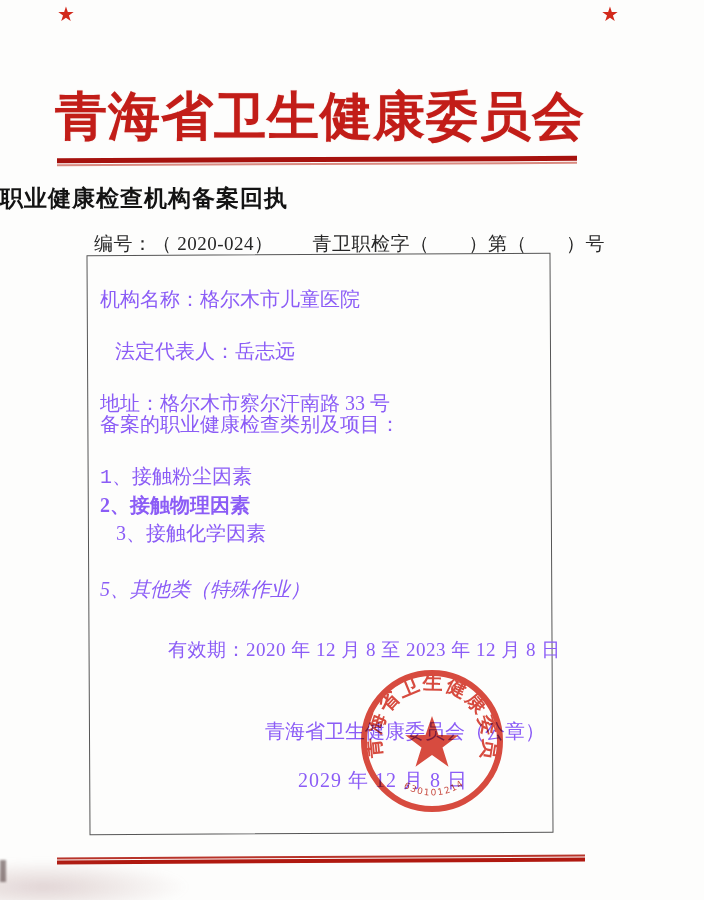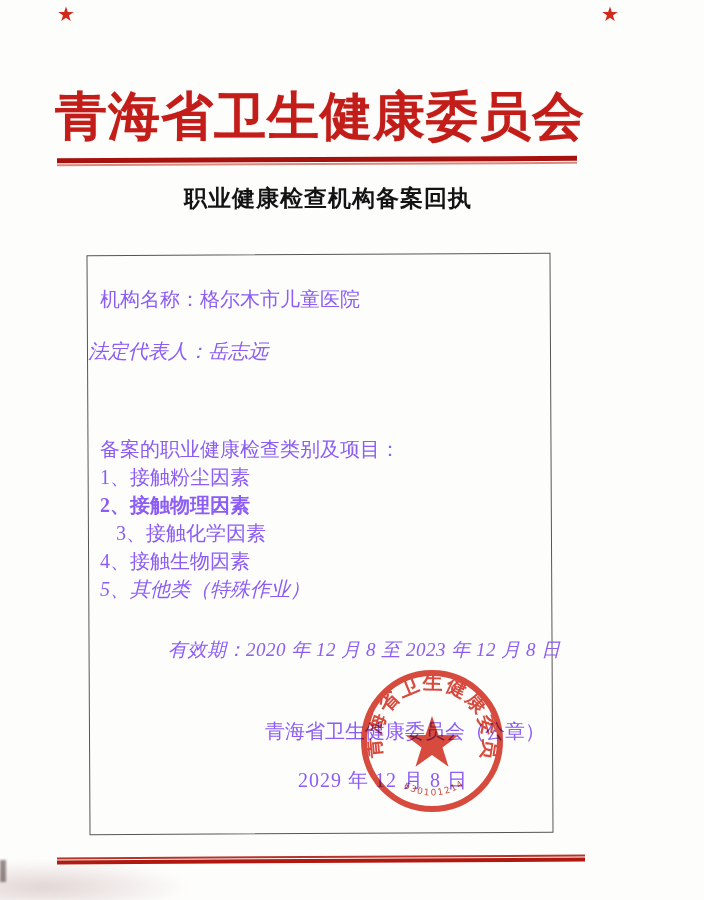--- a/index.html
+++ b/index.html
@@ -18,42 +18,42 @@
   .org-title {
     position:absolute; left:40px; top:88px; width:560px;
     text-align:center; font-size:52px; font-weight:bold;
     color:#c21d18; letter-spacing:1px; white-space:nowrap; line-height:1.1;
     text-shadow:0 0 1px rgba(194,29,24,.4);
   }
   .head-rule { position:absolute; left:57px; top:157px; width:520px; transform:rotate(-0.25deg); }
   .head-rule .thick { height:5px; background:#a6120e; }
   .head-rule .thin  { margin-top:1px; height:2px; background:#d98a80; }
   .doc-title {
-    position:absolute; left:0; top:183px; width:656px; text-align:center;
+    position:absolute; left:0; top:183px; width:656px; 
     font-size:23px; font-weight:bold; color:#131313; letter-spacing:1px; white-space:nowrap;
   }
   .serial {
     position:absolute; left:94px; top:231px; font-size:19px; color:#262626;
     white-space:nowrap; letter-spacing:0.5px;
   }
   .form-box {
     position:absolute; left:88px; top:254px; width:462px; height:578px;
     border:1px solid #565656; transform:rotate(-0.3deg);
   }
   .line { position:absolute; font-size:20px; color:#8b5cf6; white-space:nowrap; line-height:1.15; }
   .l-orgname   { left:100px; top:288px; }
-  .l-legalrep  { left:88px; top:340px;font-style:italic; }
+  .l-legalrep  { left:115px; top:340px; }
   .l-address   { left:100px; top:392px; }
-  .l-cathead   { left:100px; top:438px; }
-  .l-cat0      { left:100px; top:466px; }
+  .l-cathead   { left:100px; top:414px;font-family:Liberation Mono, monospace; }
+  .l-cat0      { left:100px; top:466px;font-family:Liberation Mono, monospace; }
   .l-cat1      { left:100px; top:494px;font-weight:bold; }
   .l-cat2      { left:116px; top:522px; }
   .l-cat3      { left:100px; top:550px; }
   .l-cat4      { left:100px; top:578px;font-style:italic; }
-  .l-validity  { left:168px; top:639px; font-size:19px; letter-spacing:0.5px;font-style:italic; }
+  .l-validity  { left:168px; top:639px; font-size:19px; letter-spacing:0.5px; }
   .l-issuer    { left:265px; top:720px; }
   .l-issuedate { left:298px; top:769px; letter-spacing:1px; }
   .seal {
     position:absolute; left:352px; top:661px; width:160px; height:160px;
     mix-blend-mode:multiply; opacity:0.9; z-index:5;
   }
   .bottom-rule { position:absolute; left:57px; top:856px; width:528px; transform:rotate(-0.3deg); }
   .bottom-rule .thin  { height:2px; background:#b8342a; }
   .bottom-rule .thick { margin-top:1px; height:4px; background:#b01910; }
   .smudge {
@@ -76,37 +76,40 @@
 
   <div class="org-title">青海省卫生健康委员会</div>
 
   <div class="head-rule">
     <div class="thick"></div>
     <div class="thin"></div>
   </div>
 
   <div class="doc-title">职业健康检查机构备案回执</div>
 
+  <div class="serial">编号：（ 2020-024）　　青卫职检字（　　）第（　　）号</div>
 
   <div class="form-box"></div>
 
   <div class="line l-orgname">
     <span>机构名称：</span><span>格尔木市儿童医院</span>
   </div>
 
   <div class="line l-legalrep">
     <span>法定代表人：</span><span>岳志远</span>
   </div>
 
+  <div class="line l-address">
+    <span>地址：</span><span>格尔木市察尔汗南路 33 号</span>
+  </div>
 
   <div class="line l-cathead">备案的职业健康检查类别及项目：</div>
   <div class="line l-cat0">1、接触粉尘因素</div>
   <div class="line l-cat1">2、接触物理因素</div>
   <div class="line l-cat2">3、接触化学因素</div>
-  <div class="line l-cat3">4、接触生物因素</div>
   <div class="line l-cat4">5、其他类（特殊作业）</div>
 
   <div class="line l-validity">有效期：2020 年 12 月 8 至 2023 年 12 月 8 日</div>
   <div class="line l-issuer">青海省卫生健康委员会（公章）</div>
   <div class="line l-issuedate">2029 年 12 月 8 日</div>
 
   <svg class="seal" viewBox="-80 -80 160 160" xmlns="http://www.w3.org/2000/svg">
     <circle cx="0" cy="0" r="68" fill="none" stroke="#d5372a" stroke-width="6"></circle>
     <defs>
       <path id="sealArcTop" d="M -48.9,17.8 A 52,52 0 1 1 48.9,17.8" fill="none"></path>

